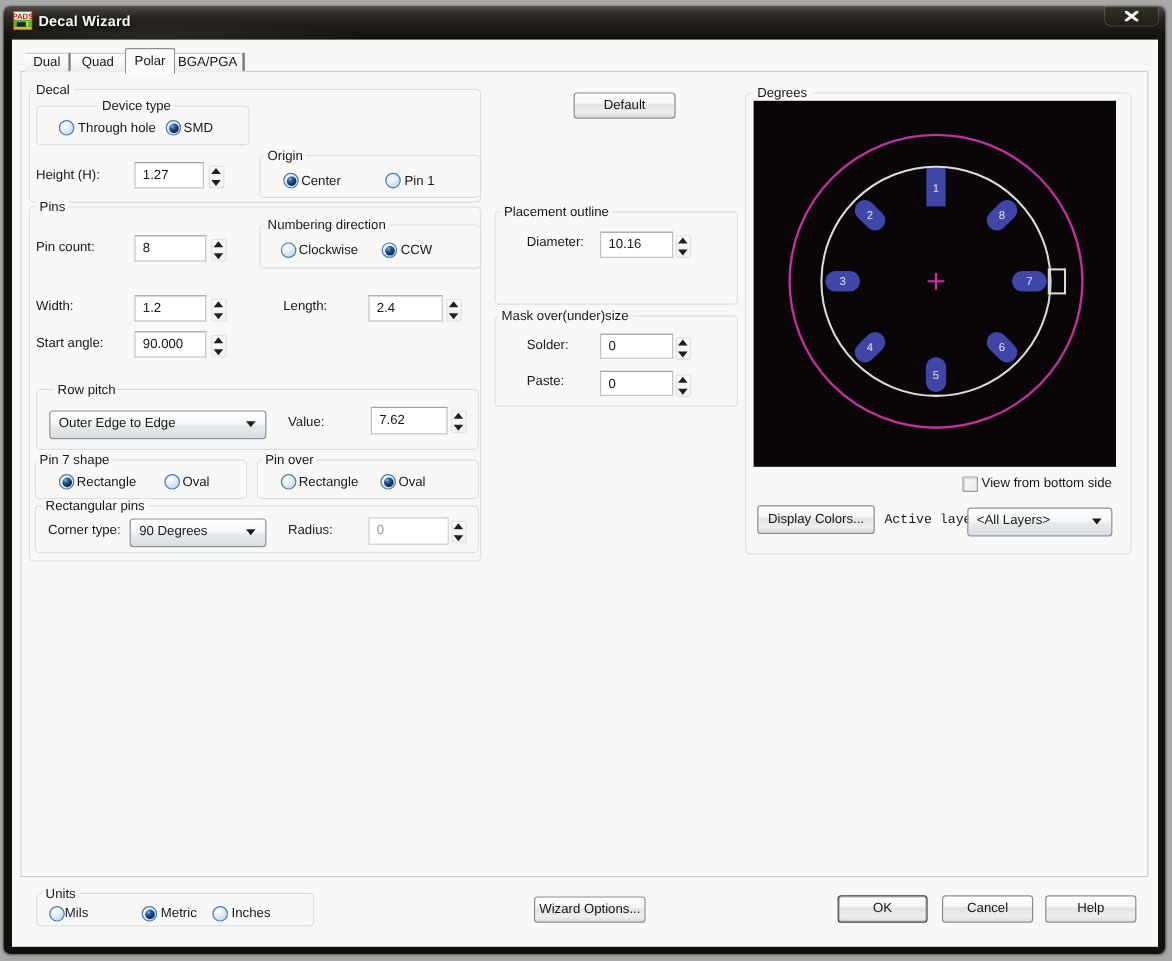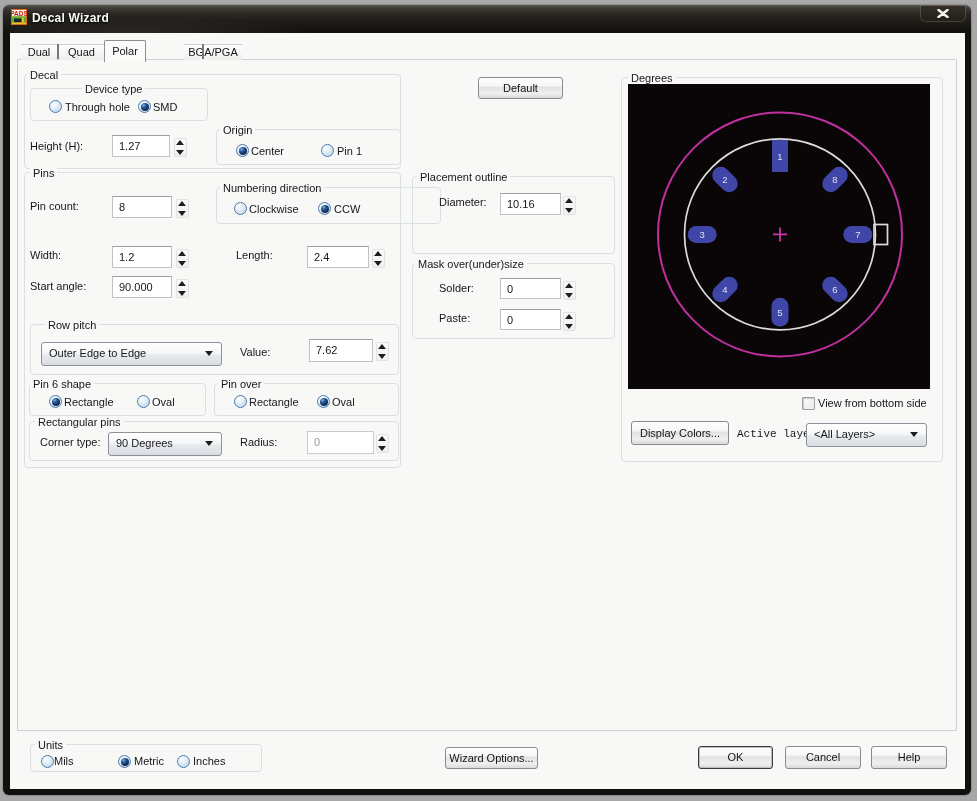--- a/index.html
+++ b/index.html
@@ -81,21 +81,21 @@
 <div id="closebtn">
     <svg width="12" height="9" viewBox="0 0 12 9">
       <path d="M1.5 1 L10.5 8 M10.5 1 L1.5 8" stroke="#f3f3f3" stroke-width="2.5" stroke-linecap="round"></path>
     </svg>
   </div>
 
 <div id="tabpage"></div>
 <div class="tab" style="left:21px;width:36px;">Dual</div>
 <div class="tabsep" style="left:57px;"></div>
 <div class="tab" style="left:59px;width:45px;">Quad</div>
-<div class="tab" style="left:144px;width:58px;margin-left:40px;">BGA/PGA</div>
+<div class="tab" style="left:144px;width:58px;">BGA/PGA</div>
 <div class="tabsep" style="left:202px;"></div>
 <div id="tabactive">Polar</div>
 
 <div class="gb" style="left:24px;top:74px;width:375px;height:93px;">
     <span class="cap" style="left:2px;">Decal</span>
   </div>
 <div class="gb" style="left:30px;top:88px;width:176px;height:31px;">
     <span class="cap" style="left:4px;margin-left:47px;">Device type</span>
   </div>
 <div class="radio" style="left:49px;top:100px;"></div>
@@ -118,21 +118,21 @@
 
 <div class="gb" style="left:24px;top:172px;width:375px;height:294px;">
     <span class="cap" style="left:5px;">Pins</span>
   </div>
 <div class="lbl" style="left:30px;top:199px;">Pin count:</div>
 <div class="fld" style="left:112px;top:196px;width:52px;height:20px;">8</div>
 <div class="spin" style="left:176px;top:199px;">
     <i class="up"></i>
     <i class="dn"></i>
   </div>
-<div class="gb" style="left:216px;top:187px;width:183px;height:35px;padding-left:40px;">
+<div class="gb" style="left:216px;top:187px;width:183px;height:35px;">
     <span class="cap" style="left:3px;">Numbering direction</span>
   </div>
 <div class="radio" style="left:234px;top:202px;"></div>
 <div class="lbl" style="left:249px;top:202px;">Clockwise</div>
 <div class="radio sel" style="left:318px;top:202px;"></div>
 <div class="lbl" style="left:334px;top:202px;">CCW</div>
 <div class="lbl" style="left:30px;top:248px;">Width:</div>
 <div class="fld" style="left:112px;top:246px;width:52px;height:20px;">1.2</div>
 <div class="spin" style="left:176px;top:249px;">
     <i class="up"></i>
@@ -159,21 +159,21 @@
     <span class="arr"></span>
   </div>
 <div class="lbl" style="left:240px;top:345px;">Value:</div>
 <div class="fld" style="left:309px;top:339px;width:56px;height:21px;">7.62</div>
 <div class="spin" style="left:376px;top:342px;">
     <i class="up"></i>
     <i class="dn"></i>
   </div>
 
 <div class="gb" style="left:29px;top:383px;width:175px;height:31px;">
-    <span class="cap" style="left:0px;">Pin 6 shape</span>
+    <span class="cap" style="left:0px;">Pin 7 shape</span>
   </div>
 <div class="radio sel" style="left:49px;top:395px;"></div>
 <div class="lbl" style="left:64px;top:395px;">Rectangle</div>
 <div class="radio" style="left:137px;top:395px;"></div>
 <div class="lbl" style="left:152px;top:395px;">Oval</div>
 <div class="gb" style="left:214px;top:383px;width:183px;height:31px;">
     <span class="cap" style="left:3px;">Pin over</span>
   </div>
 <div class="radio" style="left:234px;top:395px;"></div>
 <div class="lbl" style="left:249px;top:395px;">Rectangle</div>

